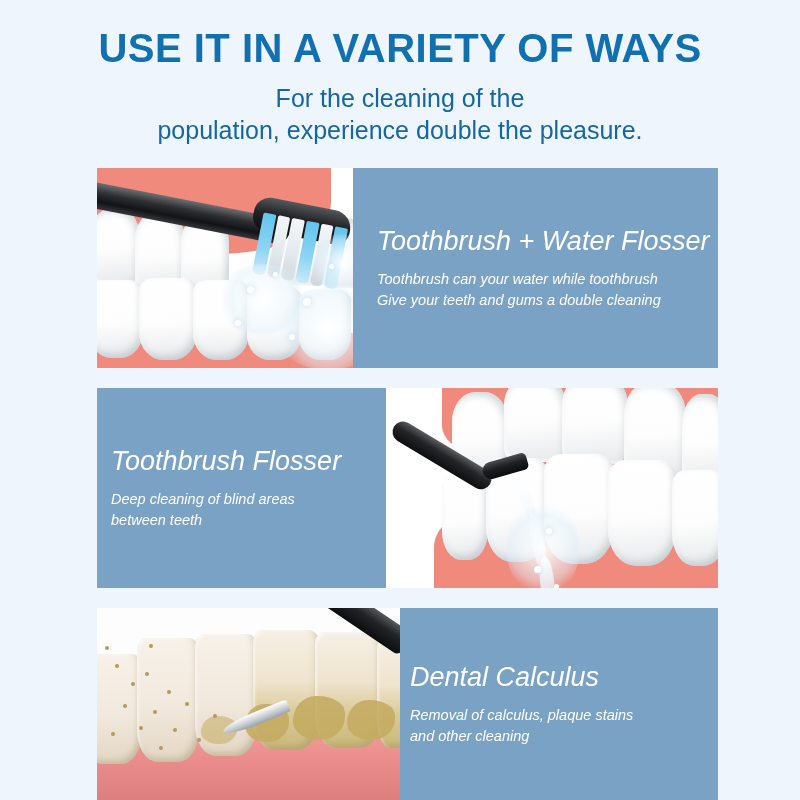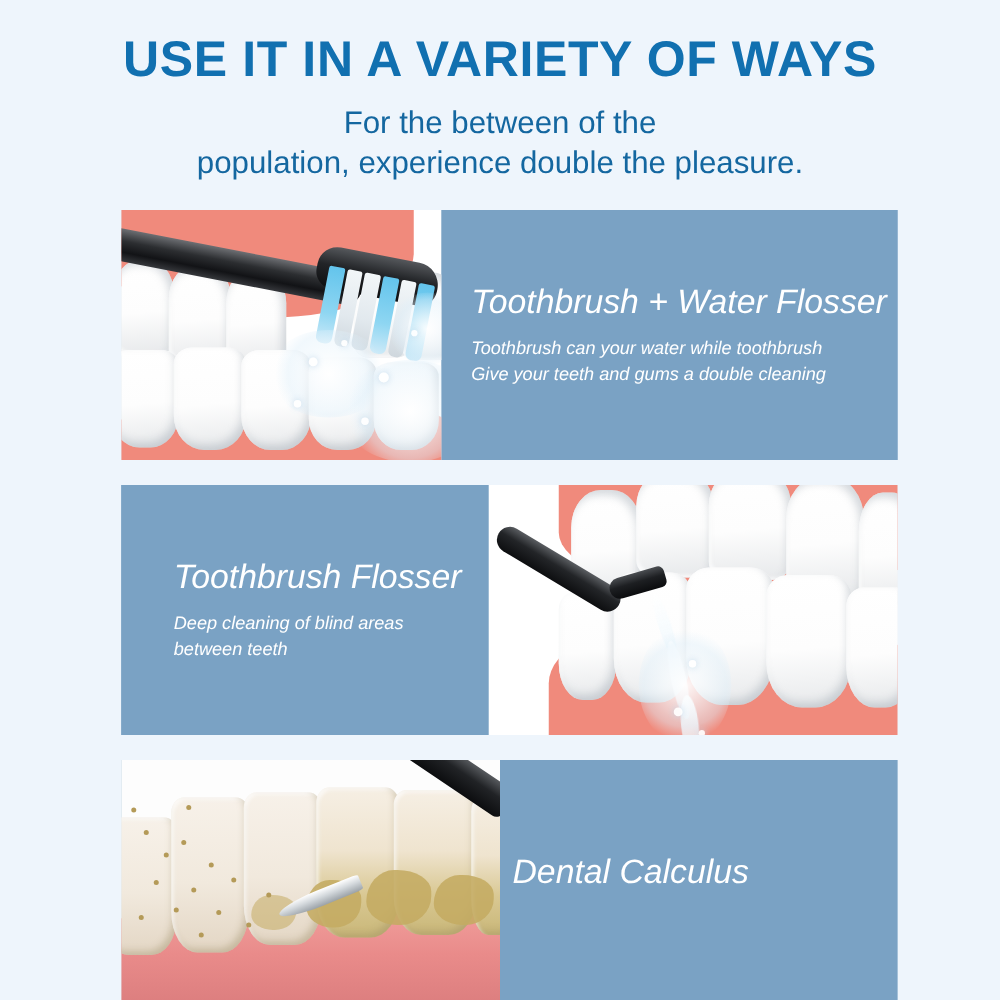--- a/index.html
+++ b/index.html
@@ -75,21 +75,21 @@
   }
   .p-desc {
     color: #ffffff;
     font-size: 14.5px;
     line-height: 1.42;
   }
 
   
   .p1 .pic { width: 256px; }
   .p2 .pic { width: 332px; order: 2; }
-  .p2 .txt { order: 1; padding-left: 42px; }
+  .p2 .txt { order: 1; padding-left: 14px; }
   .p3 .pic { width: 303px; }
   .p3 .txt { padding-left: 10px; }
 
   
   .scene { position: absolute; inset: 0; }
 
   .gum {
     position: absolute;
     background: #f08a7c;
     border-radius: 40% 40% 18% 18% / 30% 30% 14% 14%;
@@ -216,21 +216,21 @@
     border-radius: 50% 10% 10% 50%;
     transform: rotate(-22deg);
   }
 </style>
 </head>
 <body>
 
 <div class="header">
   <div class="main-title">USE IT IN A VARIETY OF WAYS</div>
   <div class="subtitle">
-    <div>For the between of the</div>
+    <div>For the cleaning of the</div>
     <div>population, experience double the pleasure.</div>
   </div>
 </div>
 
 <div class="panels">
 
   <div class="panel p1">
     <div class="pic">
       <div class="p1bg"></div>
       <div class="scene">
@@ -351,16 +351,20 @@
         <div class="speck" style="left:116px; top:106px;"></div>
         <div class="speck" style="left:8px;   top:38px;"></div>
         <div class="speck" style="left:52px;  top:36px;"></div>
 
         <div class="scaler-handle"></div>
         <div class="scaler-tip"></div>
       </div>
     </div>
     <div class="txt">
       <div class="p-title">Dental Calculus</div>
+      <div class="p-desc">
+        <div>Removal of calculus, plaque stains</div>
+        <div>and other cleaning</div>
+      </div>
     </div>
   </div>
 
 </div>
 
 </body></html>

